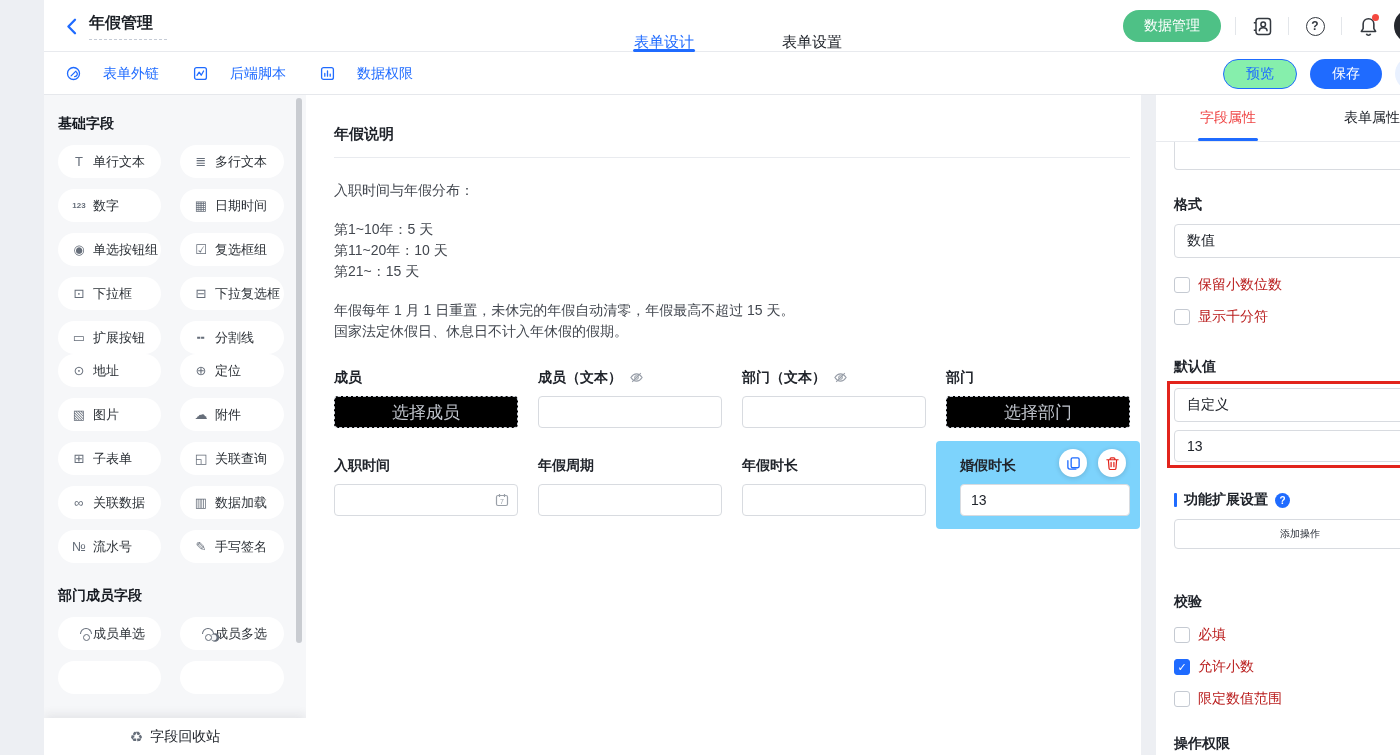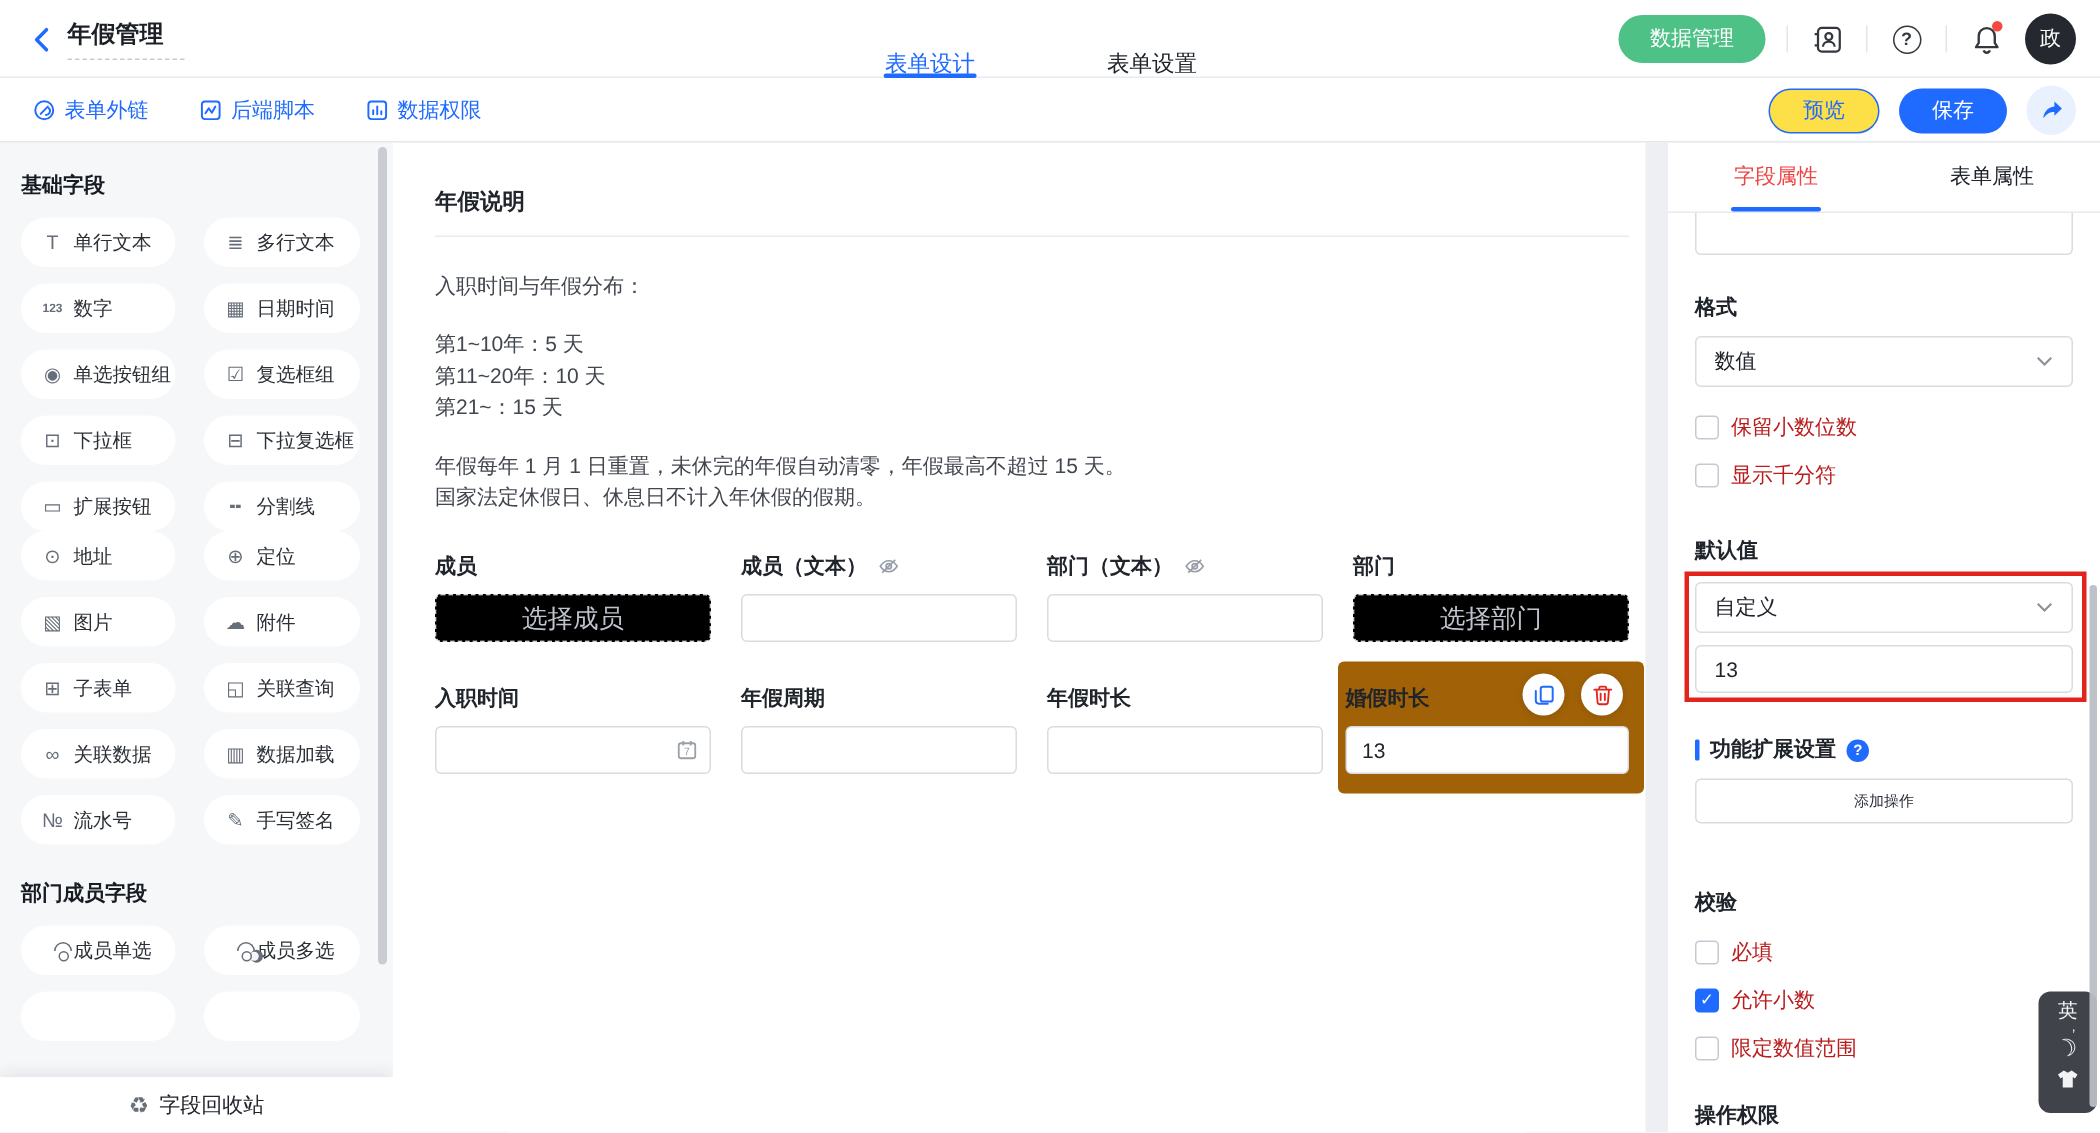--- a/index.html
+++ b/index.html
@@ -1,18 +1,18 @@
 <!DOCTYPE html>
 <html><head>
 <meta charset="utf-8">
 <style>
   * { margin:0; padding:0; box-sizing:border-box; }
   html,body { width:1400px; height:755px; }
   body { font-family:"Liberation Sans","DejaVu Sans",sans-serif; background:#edeff3; color:#20242b; overflow:hidden; }
-  .app { position:relative; width:1144px; height:755px; }
+  .app { position:relative; width:1144px; height:755px;margin-left:44px; }
 
   
   .topbar { position:absolute; left:0; top:0; width:1400px; height:52px; background:#fff; border-bottom:1px solid #e8eaee; z-index:10; }
   .tb-left { position:absolute; left:22px; top:0; height:52px; display:flex; align-items:center; gap:12px; }
   .back-btn { display:flex; align-items:center; cursor:pointer; }
   .app-title { font-size:16px; font-weight:600; color:#1c2026; padding:0 14px 5px 0; border-bottom:1px dashed #c6ccd6; }
   .tb-tabs { position:absolute; left:50%; transform:translateX(-52%); top:0; height:52px; display:flex; align-items:center; }
   .tb-tab { position:relative; height:52px; display:flex; align-items:flex-end; font-size:15px; color:#20242b; margin:0 44px; cursor:pointer; }
   .tb-tab.active { color:#1f6bff; }
   .tb-tab.active .tab-underline { position:absolute; left:50%; transform:translateX(-50%); bottom:0; width:62px; height:3px; border-radius:2px; background:#1f6bff; }
@@ -20,23 +20,23 @@
   .green-pill { height:32px; padding:0 21px; border:none; border-radius:16px; background:#4ec186; color:#fff; font-size:14px; font-family:inherit; cursor:pointer; }
   .vdiv { width:1px; height:18px; background:#e3e6ea; }
   .tb-icon { display:flex; align-items:center; justify-content:center; width:24px; height:24px; cursor:pointer; position:relative; }
   .help-circle { width:19px; height:19px; border:1.5px solid #33383f; border-radius:50%; display:flex; align-items:center; justify-content:center; font-size:12px; font-weight:700; color:#33383f; }
   .bell-dot { position:absolute; right:1px; top:0; width:7px; height:7px; border-radius:50%; background:#f5483f; }
   .avatar { width:34px; height:34px; border-radius:50%; background:#25282e; color:#fff; font-size:14px; display:flex; align-items:center; justify-content:center; cursor:pointer; }
 
   
   .toolbar { position:absolute; left:0; top:52px; width:1400px; height:43px; background:#fff; border-bottom:1px solid #e6e8ec; z-index:9; }
   .tl-left { position:absolute; left:22px; top:0; height:43px; display:flex; align-items:center; gap:34px; }
-  .tl-link { display:flex; align-items:center; gap:6px; color:#1f6bff; font-size:14px; cursor:pointer; }
+  .tl-link { display:flex; align-items:center; gap:22px; color:#1f6bff; font-size:14px; cursor:pointer; }
   .tl-right { position:absolute; right:16px; top:0; height:43px; display:flex; align-items:center; gap:13px; }
-  .btn-outline { height:30px; padding:0 22px; border-radius:15px; border:1px solid #1f6bff; background:#fde047; color:#1f6bff; font-size:14px; font-family:Liberation Serif, serif; cursor:pointer; }
+  .btn-outline { height:30px; padding:0 22px; border-radius:15px; border:1px solid #1f6bff; background:#86efac; color:#1f6bff; font-size:14px; font-family:Liberation Serif, serif; cursor:pointer; }
   .btn-solid { height:30px; padding:0 22px; border-radius:15px; border:none; background:#1f6bff; color:#fff; font-size:14px; font-family:inherit; cursor:pointer; }
   .share-circle { width:33px; height:33px; border-radius:50%; background:#e9f1ff; display:flex; align-items:center; justify-content:center; cursor:pointer; }
 
   
   .sidebar { position:absolute; left:0; top:95px; width:262px; height:660px; background:#f6f7f9; overflow:hidden; }
   .sb-section-title { font-size:14px; font-weight:700; color:#171b22; margin:20px 0 12px 14px; }
   .sb-section-title.mt { margin-top:18px; }
   .sb-section-title.mt2 { margin-top:24px; }
   .pill-grid { display:grid; grid-template-columns:103px 104px; column-gap:19px; row-gap:11px; padding-left:14px; }
   .pill { height:33px; background:#fff; border-radius:17px; display:flex; align-items:center; padding-left:13px; font-size:13px; color:#2b3036; cursor:grab; white-space:nowrap; }
@@ -58,21 +58,21 @@
   .cv-intro { margin-top:22px; }
   .cv-lines { margin-top:18px; }
   .cv-note { margin-top:18px; }
   .field-grid { display:grid; grid-template-columns:repeat(4,184px); column-gap:20px; row-gap:29px; margin-top:27px; }
   .fcell { position:relative; }
   .flabel { display:flex; align-items:center; gap:7px; font-size:14px; font-weight:600; color:#20242b; margin-bottom:10px; height:17px; }
   .finput { height:32px; border:1px solid #d8dbe0; border-radius:4px; background:#fff; width:100%; font-size:14px; color:#20242b; padding:0 10px; font-family:inherit; }
   .fpicker { height:32px; border:1px dashed #ccd1d9; border-radius:4px; background:#000000; display:flex; align-items:center; justify-content:center; font-size:17px; color:#c0c5cd; cursor:pointer; }
   .finput-wrap { position:relative; }
   .finput-wrap .cal-ico { position:absolute; right:9px; top:9px; }
-  .fcell.sel { background:#a16207; border-radius:4px; margin:-16px -10px -13px -10px; padding:16px 10px 13px 5px; }
+  .fcell.sel { background:#7dd3fc; border-radius:4px; margin:-16px -10px -13px -10px; padding:16px 10px 13px 24px; }
   .float-btn { position:absolute; top:8px; width:28px; height:28px; border-radius:50%; background:#fff; box-shadow:0 1px 5px rgba(31,35,41,.18); display:flex; align-items:center; justify-content:center; cursor:pointer; }
   .float-btn.copy { right:53px; }
   .float-btn.del { right:14px; }
 
   
   .panel { position:absolute; left:1112px; top:95px; width:288px; height:660px; background:#fff; overflow:hidden; }
   .p-tabs { display:flex; height:47px; border-bottom:1px solid #e8eaee; }
   .p-tab { flex:1; display:flex; align-items:center; justify-content:center; font-size:14px; color:#20242b; position:relative; cursor:pointer; }
   .p-tab.active { color:#ef4444; }
   .p-tab.active::after { content:""; position:absolute; bottom:0; left:50%; transform:translateX(-50%); width:60px; height:3px; border-radius:2px; background:#1f6bff; }

